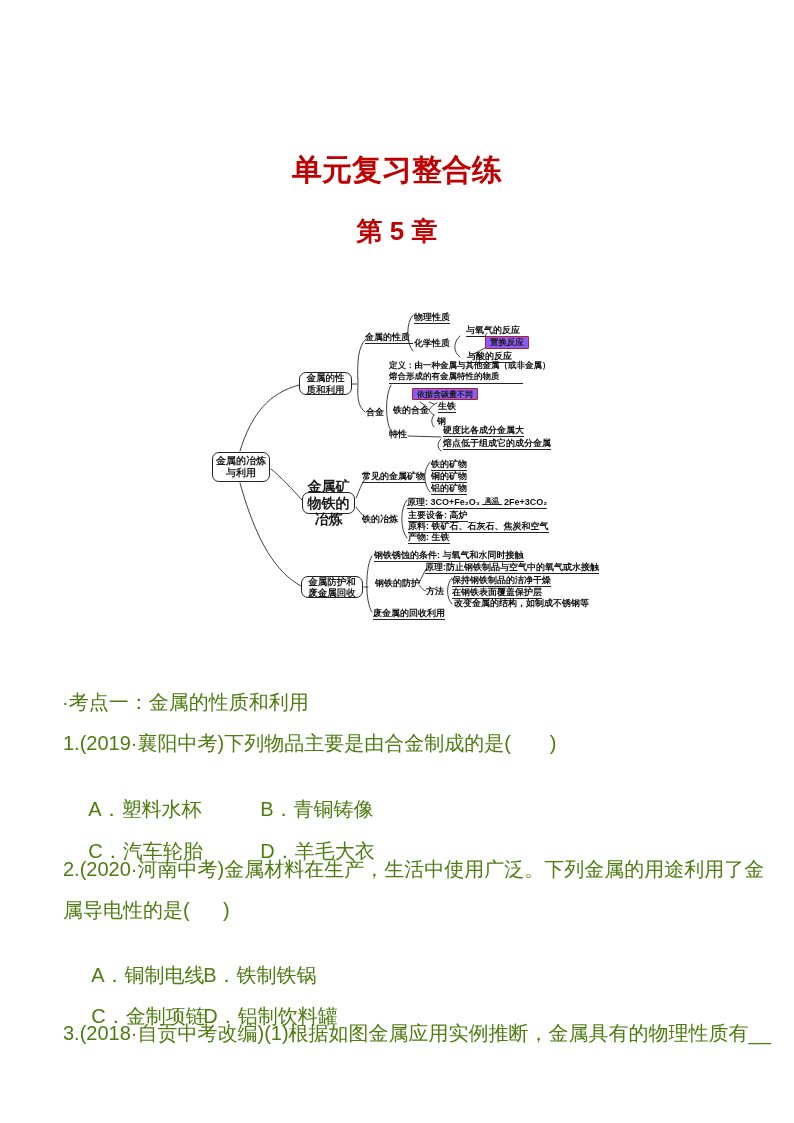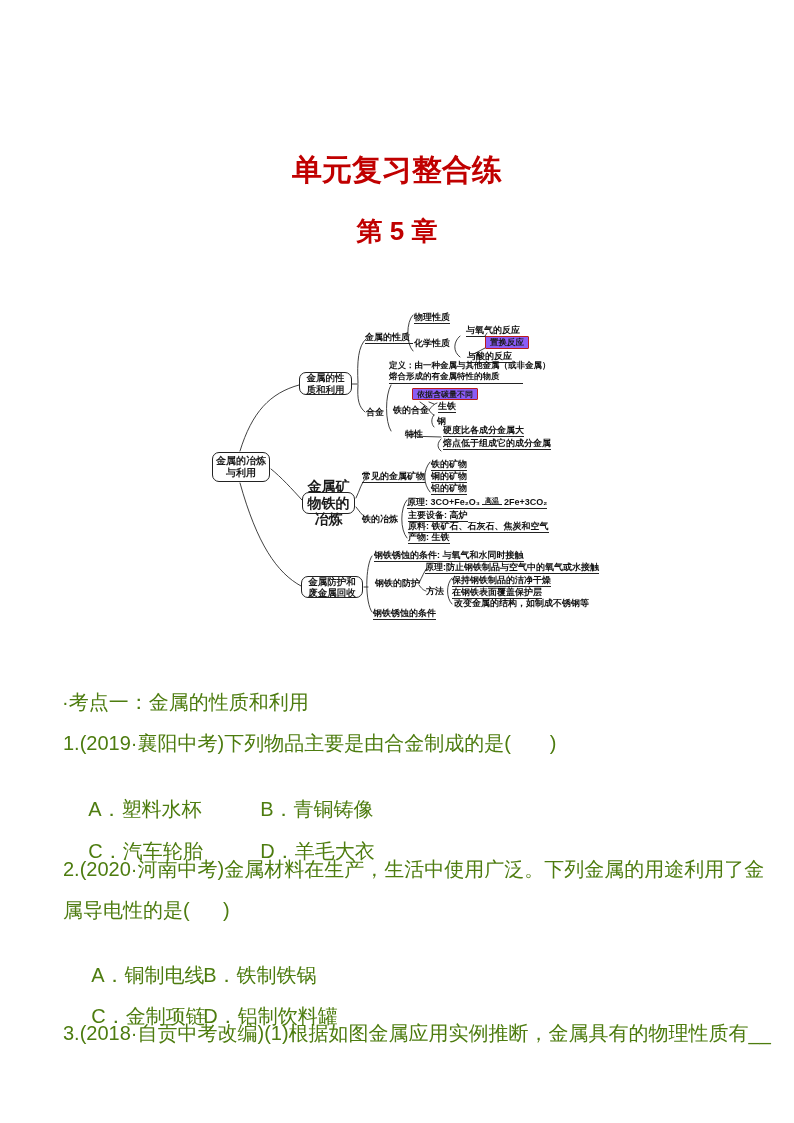--- a/index.html
+++ b/index.html
@@ -112,21 +112,21 @@
   <div class="lbl u" style="left:466px;top:325px;">与氧气的反应</div>
   <div class="bubble" style="left:485px;top:336px;width:44px;height:13px;font-size:8.5px;">置换反应</div>
   <div class="lbl u" style="left:467px;top:351px;">与酸的反应</div>
   <div class="lbl" style="left:366px;top:407px;">合金</div>
   <div class="lbl sm" style="left:389px;top:361px;">定义：由一种金属与其他金属（或非金属）</div>
   <div class="lbl sm u" style="left:389px;top:372px;min-width:134px;">熔合形成的有金属特性的物质</div>
   <div class="lbl" style="left:393px;top:405px;">铁的合金</div>
   <div class="bubble" style="left:412px;top:388px;width:66px;height:12px;font-size:8px;text-align:center;">依据含碳量不同</div>
   <div class="lbl u" style="left:438px;top:401px;">生铁</div>
   <div class="lbl" style="left:437px;top:416px;">钢</div>
-  <div class="lbl" style="left:389px;top:429px;margin-left:16px;">特性</div>
+  <div class="lbl" style="left:389px;top:429px;">特性</div>
   <div class="lbl u" style="left:443px;top:425px;">硬度比各成分金属大</div>
   <div class="lbl u" style="left:443px;top:438px;">熔点低于组成它的成分金属</div>
 
   <div class="lbl u" style="left:362px;top:471px;">常见的金属矿物</div>
   <div class="lbl u" style="left:431px;top:459px;">铁的矿物</div>
   <div class="lbl u" style="left:431px;top:471px;">铜的矿物</div>
   <div class="lbl u" style="left:431px;top:483px;">铝的矿物</div>
   <div class="lbl" style="left:362px;top:514px;">铁的冶炼</div>
   <div class="lbl u" style="left:407px;top:497px;">
     <span>原理: 3CO+Fe₂O₃</span><span class="cond">高温</span><span>2Fe+3CO₂</span>
@@ -135,21 +135,21 @@
   <div class="lbl u" style="left:408px;top:521px;">原料: 铁矿石、石灰石、焦炭和空气</div>
   <div class="lbl u" style="left:408px;top:532px;">产物: 生铁</div>
 
   <div class="lbl u" style="left:374px;top:550px;">钢铁锈蚀的条件: 与氧气和水同时接触</div>
   <div class="lbl u" style="left:425px;top:562px;">原理:防止钢铁制品与空气中的氧气或水接触</div>
   <div class="lbl" style="left:375px;top:578px;">钢铁的防护</div>
   <div class="lbl" style="left:426px;top:586px;">方法</div>
   <div class="lbl u" style="left:452px;top:575px;">保持钢铁制品的洁净干燥</div>
   <div class="lbl u" style="left:452px;top:587px;">在钢铁表面覆盖保护层</div>
   <div class="lbl" style="left:454px;top:598px;">改变金属的结构，如制成不锈钢等</div>
-  <div class="lbl u" style="left:373px;top:608px;">钢铁锈蚀的条件</div>
+  <div class="lbl u" style="left:373px;top:608px;">废金属的回收利用</div>
 
   <div class="bodyline" style="left:62px;top:690px;">·考点一：金属的性质和利用</div>
 
   <div class="bodyline" style="top:731px;">1.(2019·襄阳中考)下列物品主要是由合金制成的是(       )</div>
   <div class="bodyline" style="left:66px;top:773px;">
     <span class="optA" style="width:172px;">A．塑料水杯</span><span>B．青铜铸像</span>
   </div>
   <div class="bodyline" style="left:66px;top:815px;">
     <span class="optA" style="width:172px;">C．汽车轮胎</span><span>D．羊毛大衣</span>
   </div>

